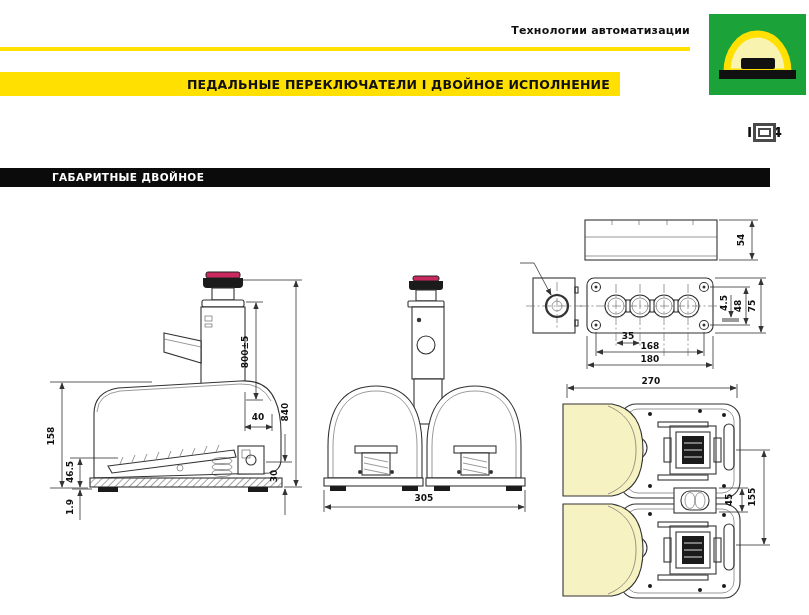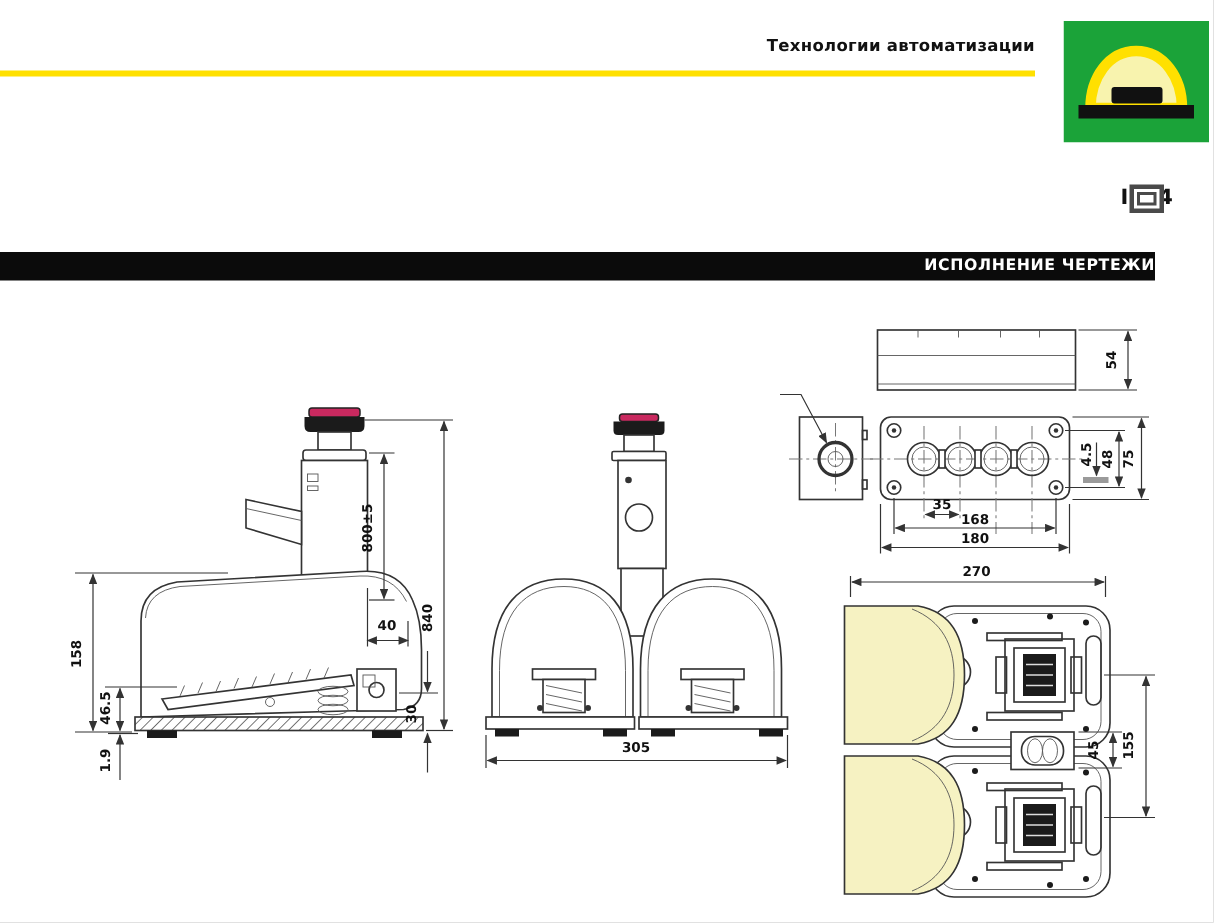--- a/index.html
+++ b/index.html
@@ -1,17 +1,17 @@
 <!DOCTYPE html>
 <html><head>
 <meta charset="utf-8">
 <style>
   * { margin:0; padding:0; box-sizing:border-box; }
   body { background:#888; font-family:"DejaVu Sans", sans-serif; }
-  .page { position:relative; width:809px; height:615px; background:#fff; overflow:hidden; margin:0 auto;text-align:right; }
+  .page { position:relative; width:809px; height:615px; background:#fff; overflow:hidden; margin:0 auto; }
 
   .header-title { position:absolute; top:24px; right:119px; font-size:11px; font-weight:bold; color:#111; letter-spacing:.2px; }
   .header-rule { position:absolute; top:47px; left:0; width:690px; height:3.5px; background:var(--yellow); }
 
   .logo { position:absolute; top:14px; left:709px; width:97px; height:81px; }
 
   .banner { position:absolute; top:72px; left:0; width:620px; height:24px; background:var(--yellow);
             display:flex; align-items:center; justify-content:flex-end; padding-right:10px;
             font-size:12.5px; font-weight:bold; color:#111; letter-spacing:.2px; }
 
@@ -42,28 +42,31 @@
 
   <div class="logo">
     <svg width="97" height="81" viewBox="0 0 97 81">
       <rect x="0" y="0" width="97" height="81" fill="#1BA339"></rect>
       <path d="M18,58 C18,38 30,20 48.5,20 C67,20 79,38 79,58 Z" fill="#F8F3AE" stroke="#FFE000" stroke-width="7"></path>
       <rect x="32" y="44" width="34" height="11" rx="2" fill="#111"></rect>
       <rect x="10" y="56" width="77" height="9" fill="#111"></rect>
     </svg>
   </div>
 
+  <div class="banner">
+    <span>ПЕДАЛЬНЫЕ ПЕРЕКЛЮЧАТЕЛИ I ДВОЙНОЕ ИСПОЛНЕНИЕ</span>
+  </div>
 
   <div class="ip-label">IP54</div>
   <div class="classii">
       <div class="inner"></div>
     </div>
 
   <div class="section-bar">
-    <span>ИСПОЛНЕНИЕ ЧЕРТЕЖИ</span>
+    <span>ГАБАРИТНЫЕ ДВОЙНОЕ</span>
   </div>
 
   <svg class="drawings" width="809" height="415" viewBox="0 200 809 415">
     <defs>
       <marker id="ar" viewBox="0 0 10 8" refX="9" refY="4" markerWidth="9" markerHeight="7" orient="auto-start-reverse">
         <path d="M0,0 L10,4 L0,8 Z" fill="#333"></path>
       </marker>
       <pattern id="hatch" width="5" height="5" patternUnits="userSpaceOnUse" patternTransform="rotate(45)">
         <rect width="5" height="5" fill="#fff"></rect>
         <line x1="0" y1="0" x2="0" y2="5" stroke="#666" stroke-width="1.2"></line>

